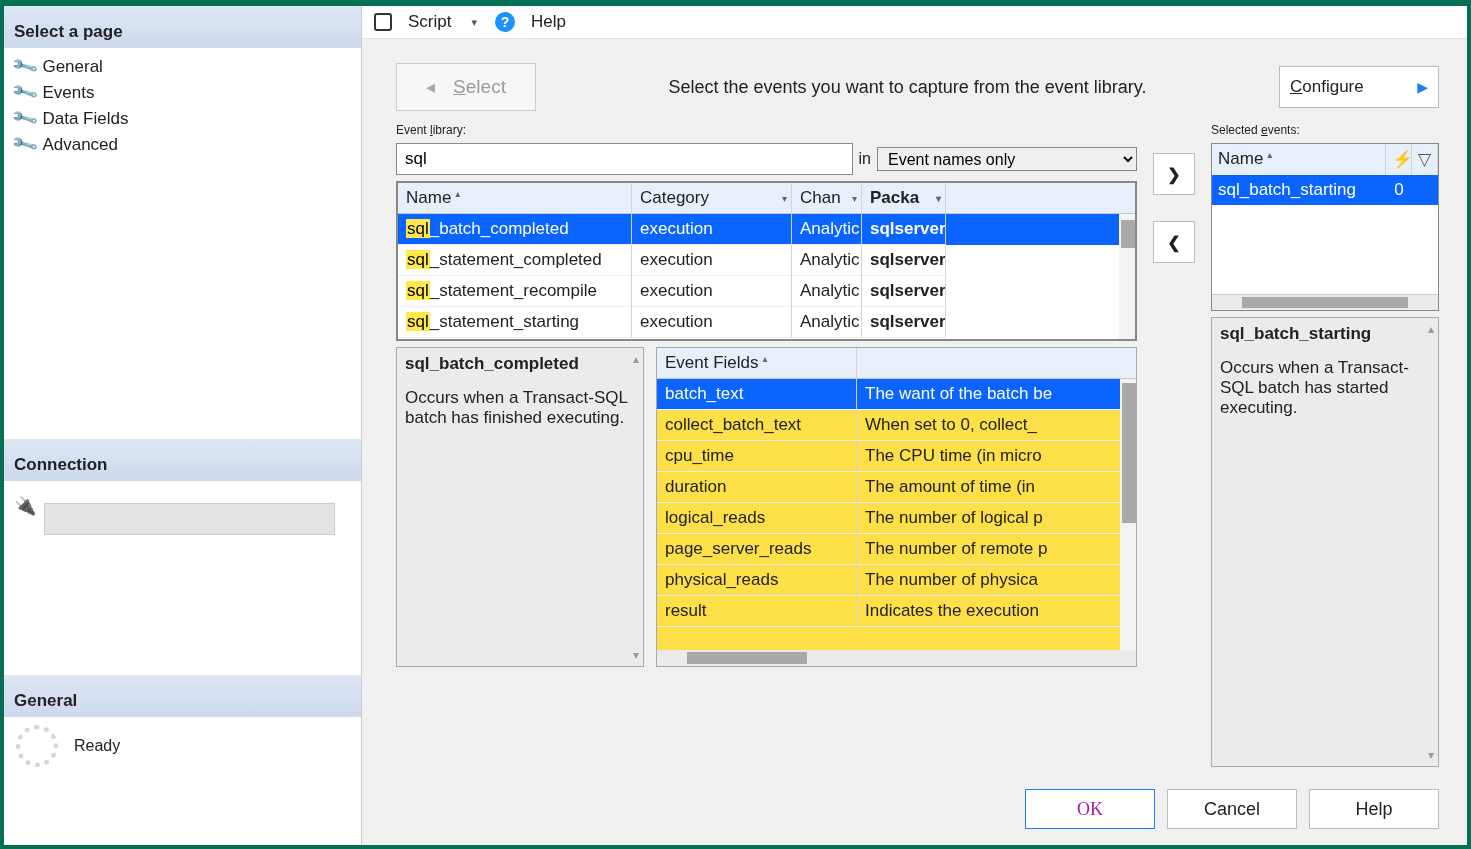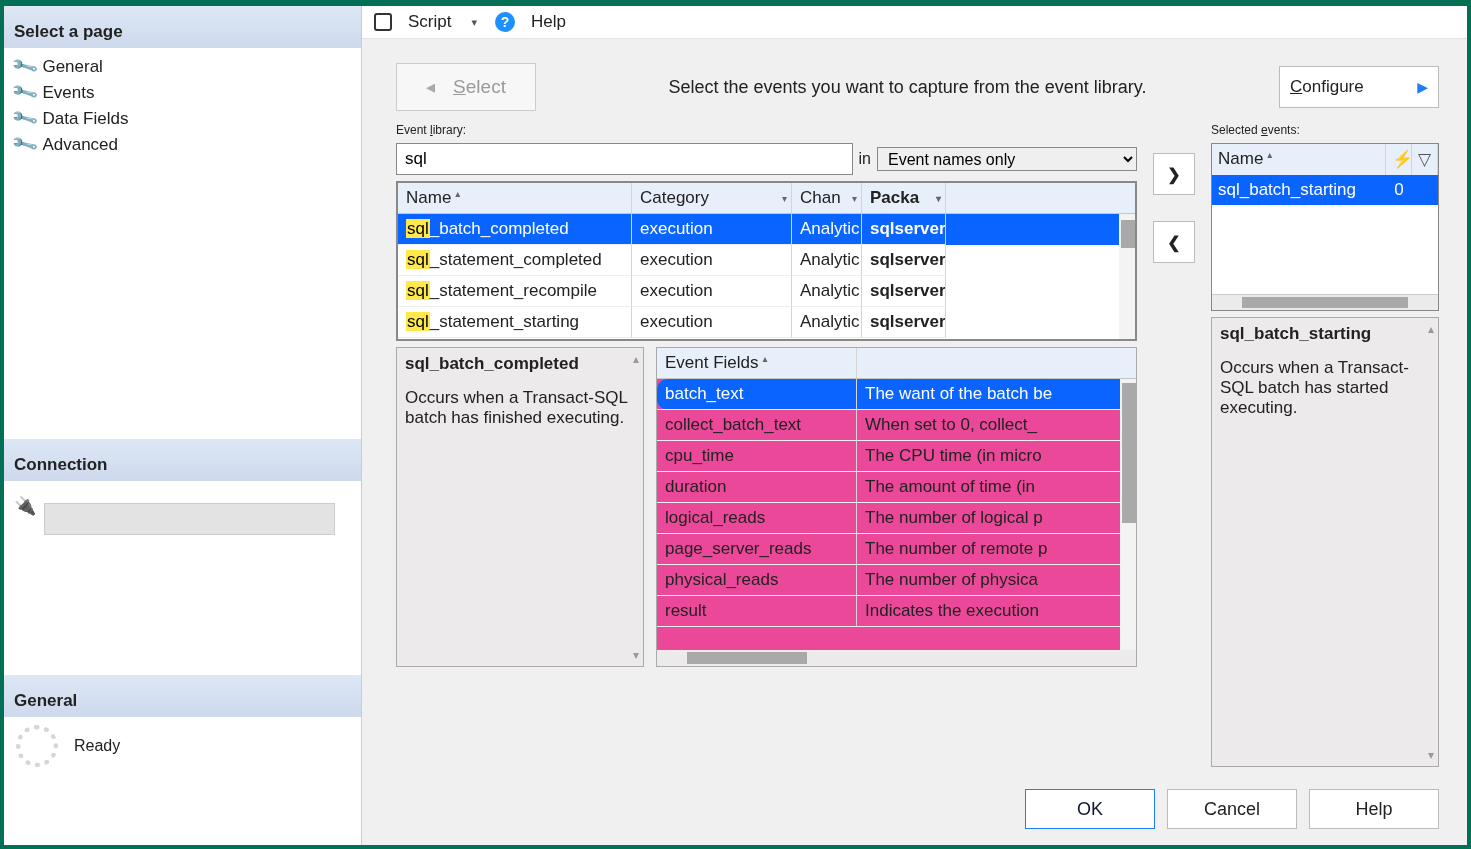--- a/index.html
+++ b/index.html
@@ -62,26 +62,26 @@
   .grid-row.sel .hl { color:#000; }
   .grid-scrollbar { position:absolute; right:0; top:0; bottom:0; width:16px; background:#f3f3f3;}
   .grid-thumb { position:absolute; right:0; width:14px; background:#a9a9a9; }
 
   .detail-row { display:flex; gap:12px; height:320px; }
   .desc-box { width:248px; border:1px solid #aaa; background:#eceaea; padding:6px 8px; font-size:17px; position:relative; }
   .desc-box .title { font-weight:bold; margin-bottom:14px;}
   .desc-box .tri-up { position:absolute; right:4px; top:4px; color:#9b9b9b; font-size:12px;}
   .desc-box .tri-dn { position:absolute; right:4px; bottom:4px; color:#9b9b9b; font-size:12px;}
 
-  .fields-box { flex:1; border:1px solid #aaa; background:#ec4899; display:flex; flex-direction:column; position:relative; }
+  .fields-box { flex:1; border:1px solid #aaa; background:#fde047; display:flex; flex-direction:column; position:relative; }
   .fields-head { display:flex; background:#e7effa; border-bottom:1px solid #c6c6c6;}
   .fcell { padding:5px 8px; font-size:17px; border-right:1px solid #d4d4d4; white-space:nowrap; overflow:hidden; }
   .fc-n { width:200px; } .fc-d { flex:1; }
   .fields-body { flex:1; overflow:hidden; position:relative;}
-  .frow { display:flex;border-radius:11px; }
+  .frow { display:flex; }
   .frow.sel { background:#0a64ff; color:#fff; }
   .frow .fcell { border-bottom:1px solid #eee; }
   .fields-hscroll { height:16px; background:#eceaea; position:relative;}
   .fields-hscroll .hthumb { position:absolute; left:30px; width:120px; top:2px; bottom:2px; background:#a9a9a9;}
 
   .btn-col { display:flex; flex-direction:column; gap:26px; align-items:center; padding-top:30px; }
   .sq-btn { width:42px; height:42px; border:1px solid #bcbcbc; background:#fff; display:flex; align-items:center; justify-content:center; font-size:16px; cursor:pointer; font-weight:bold; }
 
   .sel-col { width:228px; display:flex; flex-direction:column; gap:6px; }
   .sel-grid { border:1px solid #888; background:#fff; height:168px; display:flex; flex-direction:column; }
@@ -92,21 +92,21 @@
   .sel-body { flex:1;}
   .srow { display:flex; background:#0a64ff; color:#fff; }
   .srow .scell { padding:5px 6px; font-size:17px; }
   .sel-hscroll { height:16px; background:#eceaea; position:relative; border-top:1px solid #ccc;}
   .sel-hscroll .hthumb { position:absolute; left:30px; right:30px; top:2px; bottom:2px; background:#a9a9a9;}
 
   .sel-desc { flex:1; border:1px solid #aaa; background:#eceaea; padding:6px 8px; font-size:17px; position:relative;}
 
   .footer { display:flex; justify-content:flex-end; gap:12px; padding:14px 28px 16px; background:#f0f0f0; }
   .dlg-btn { width:130px; height:40px; border:1px solid #bcbcbc; background:#fff; font-size:18px; cursor:pointer; display:flex; align-items:center; justify-content:center;}
-  .dlg-btn.primary { border:1.5px solid #1e7cff; color:#0f172a; }
+  .dlg-btn.primary { border:1.5px solid #1e7cff; color:#a21caf;font-family:Liberation Serif, serif; }
 
 </style>
 </head>
 <body>
 
 <div class="left">
   <div class="sec-header">Select a page</div>
   <div class="page-items">
     <div class="page-item">
       <span class="wrench">🔧</span>

